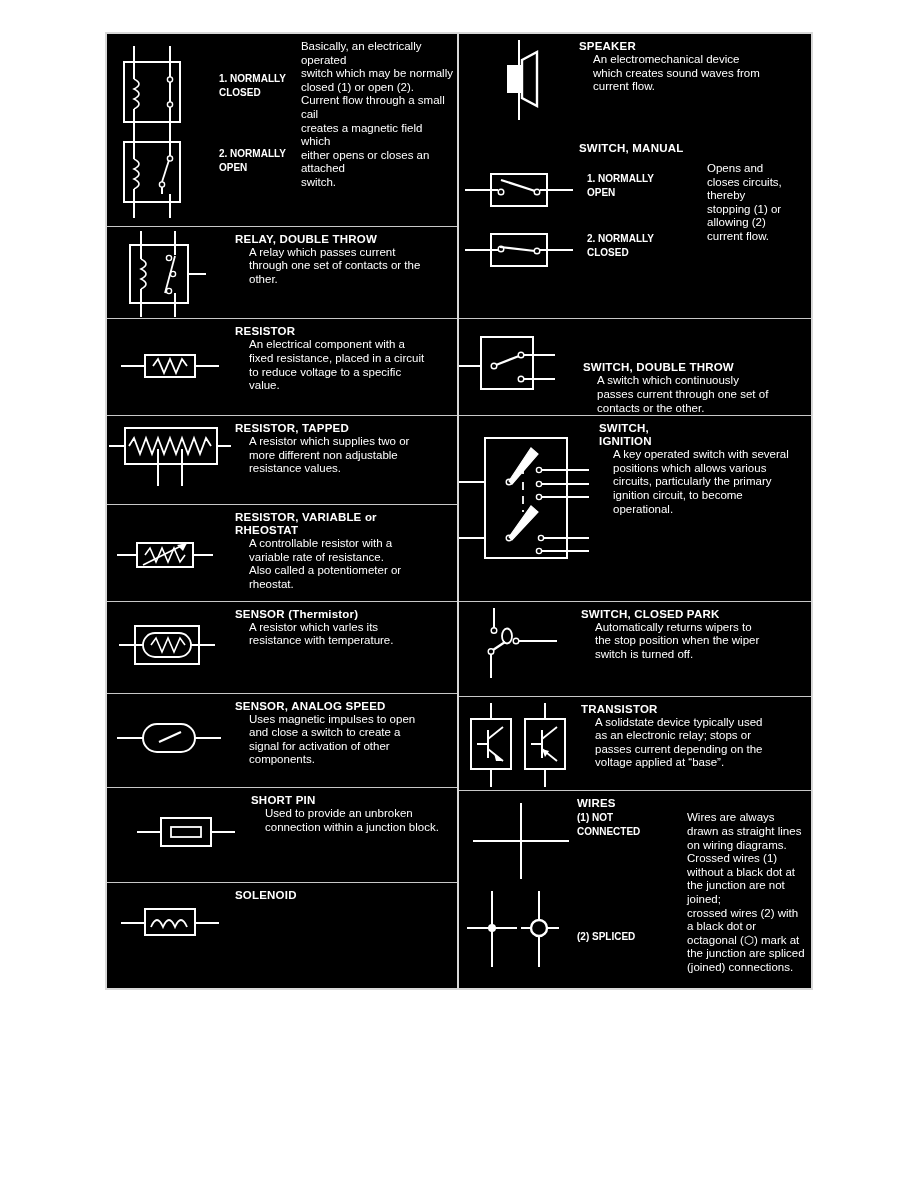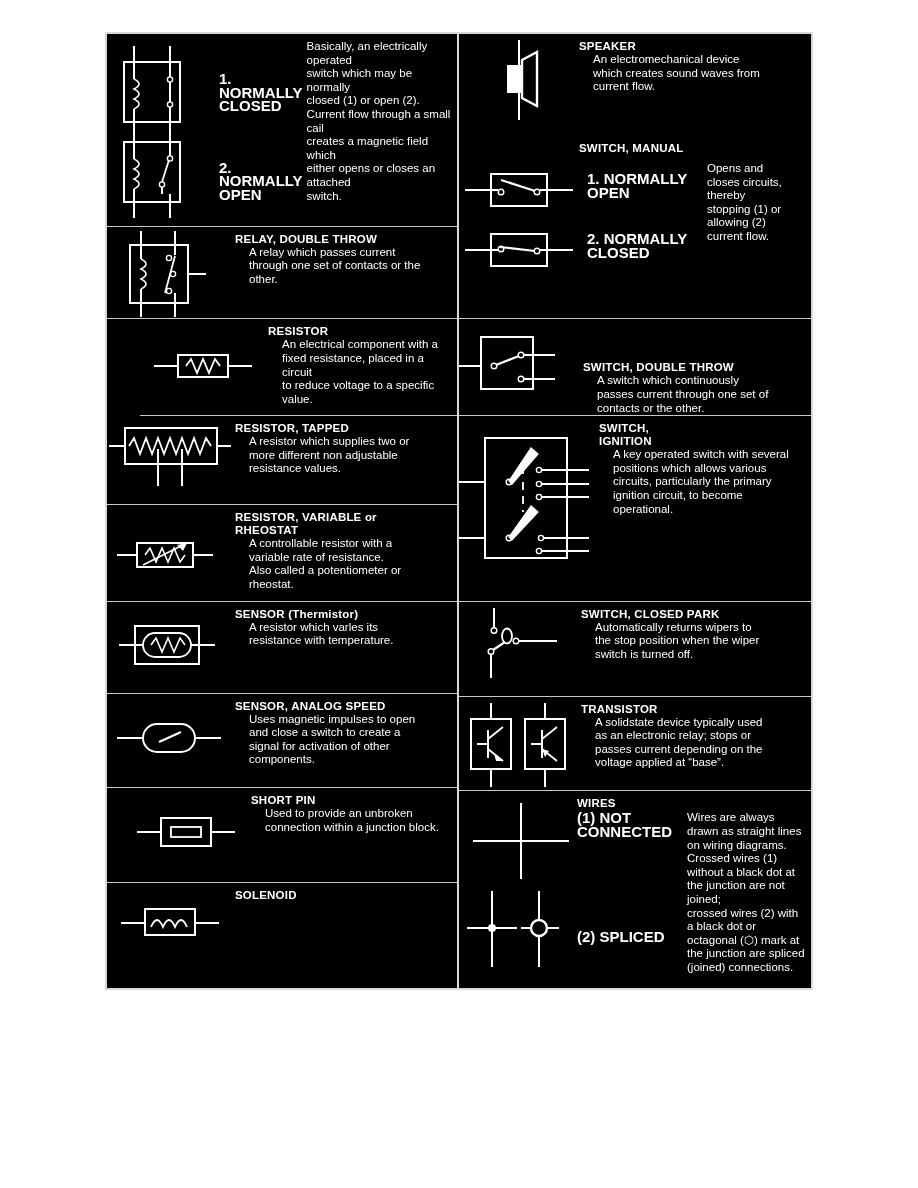--- a/index.html
+++ b/index.html
@@ -61,21 +61,21 @@
   }
   .body{
     font-size:11.5px;
     line-height:13.6px;
     padding-left:14px;
     white-space:pre-line;
   }
   .body.nopad{padding-left:0;}
 
   .numlbl{
-    font-size:15px;
+    font-size:10px;
     font-weight:bold;
     line-height:13.5px;
     color:#ffffff;
     white-space:pre-line;
   }
 
   svg{display:block;}
   svg line,svg path,svg rect,svg polyline,svg polygon,svg circle{shape-rendering:geometricPrecision;}
 
   .fl{display:flex;}
@@ -172,21 +172,21 @@
           </svg>
         </div>
         <div class="txt" style="padding-left:2px;padding-right:4px;">
           <div class="ttl">RELAY, DOUBLE THROW</div>
           <div class="body">A relay which passes current
 through one set of contacts or the
 other.</div>
         </div>
       </div>
 
-      <div class="cell" style="height:97px;margin-left:33px;">
+      <div class="cell" style="height:97px;">
         <div class="sym" style="width:126px;height:100%;">
           <svg width="126" height="97" viewBox="0 0 126 97">
             <g stroke="#ffffff" stroke-width="2" fill="none">
               <rect x="38" y="36" width="50" height="22"></rect>
               <line x1="14" y1="47" x2="38" y2="47"></line>
               <line x1="88" y1="47" x2="112" y2="47"></line>
               <polyline points="46,47 51,40 57,54 63,40 69,54 75,40 80,47" stroke-width="1.8"></polyline>
             </g>
           </svg>
         </div>

